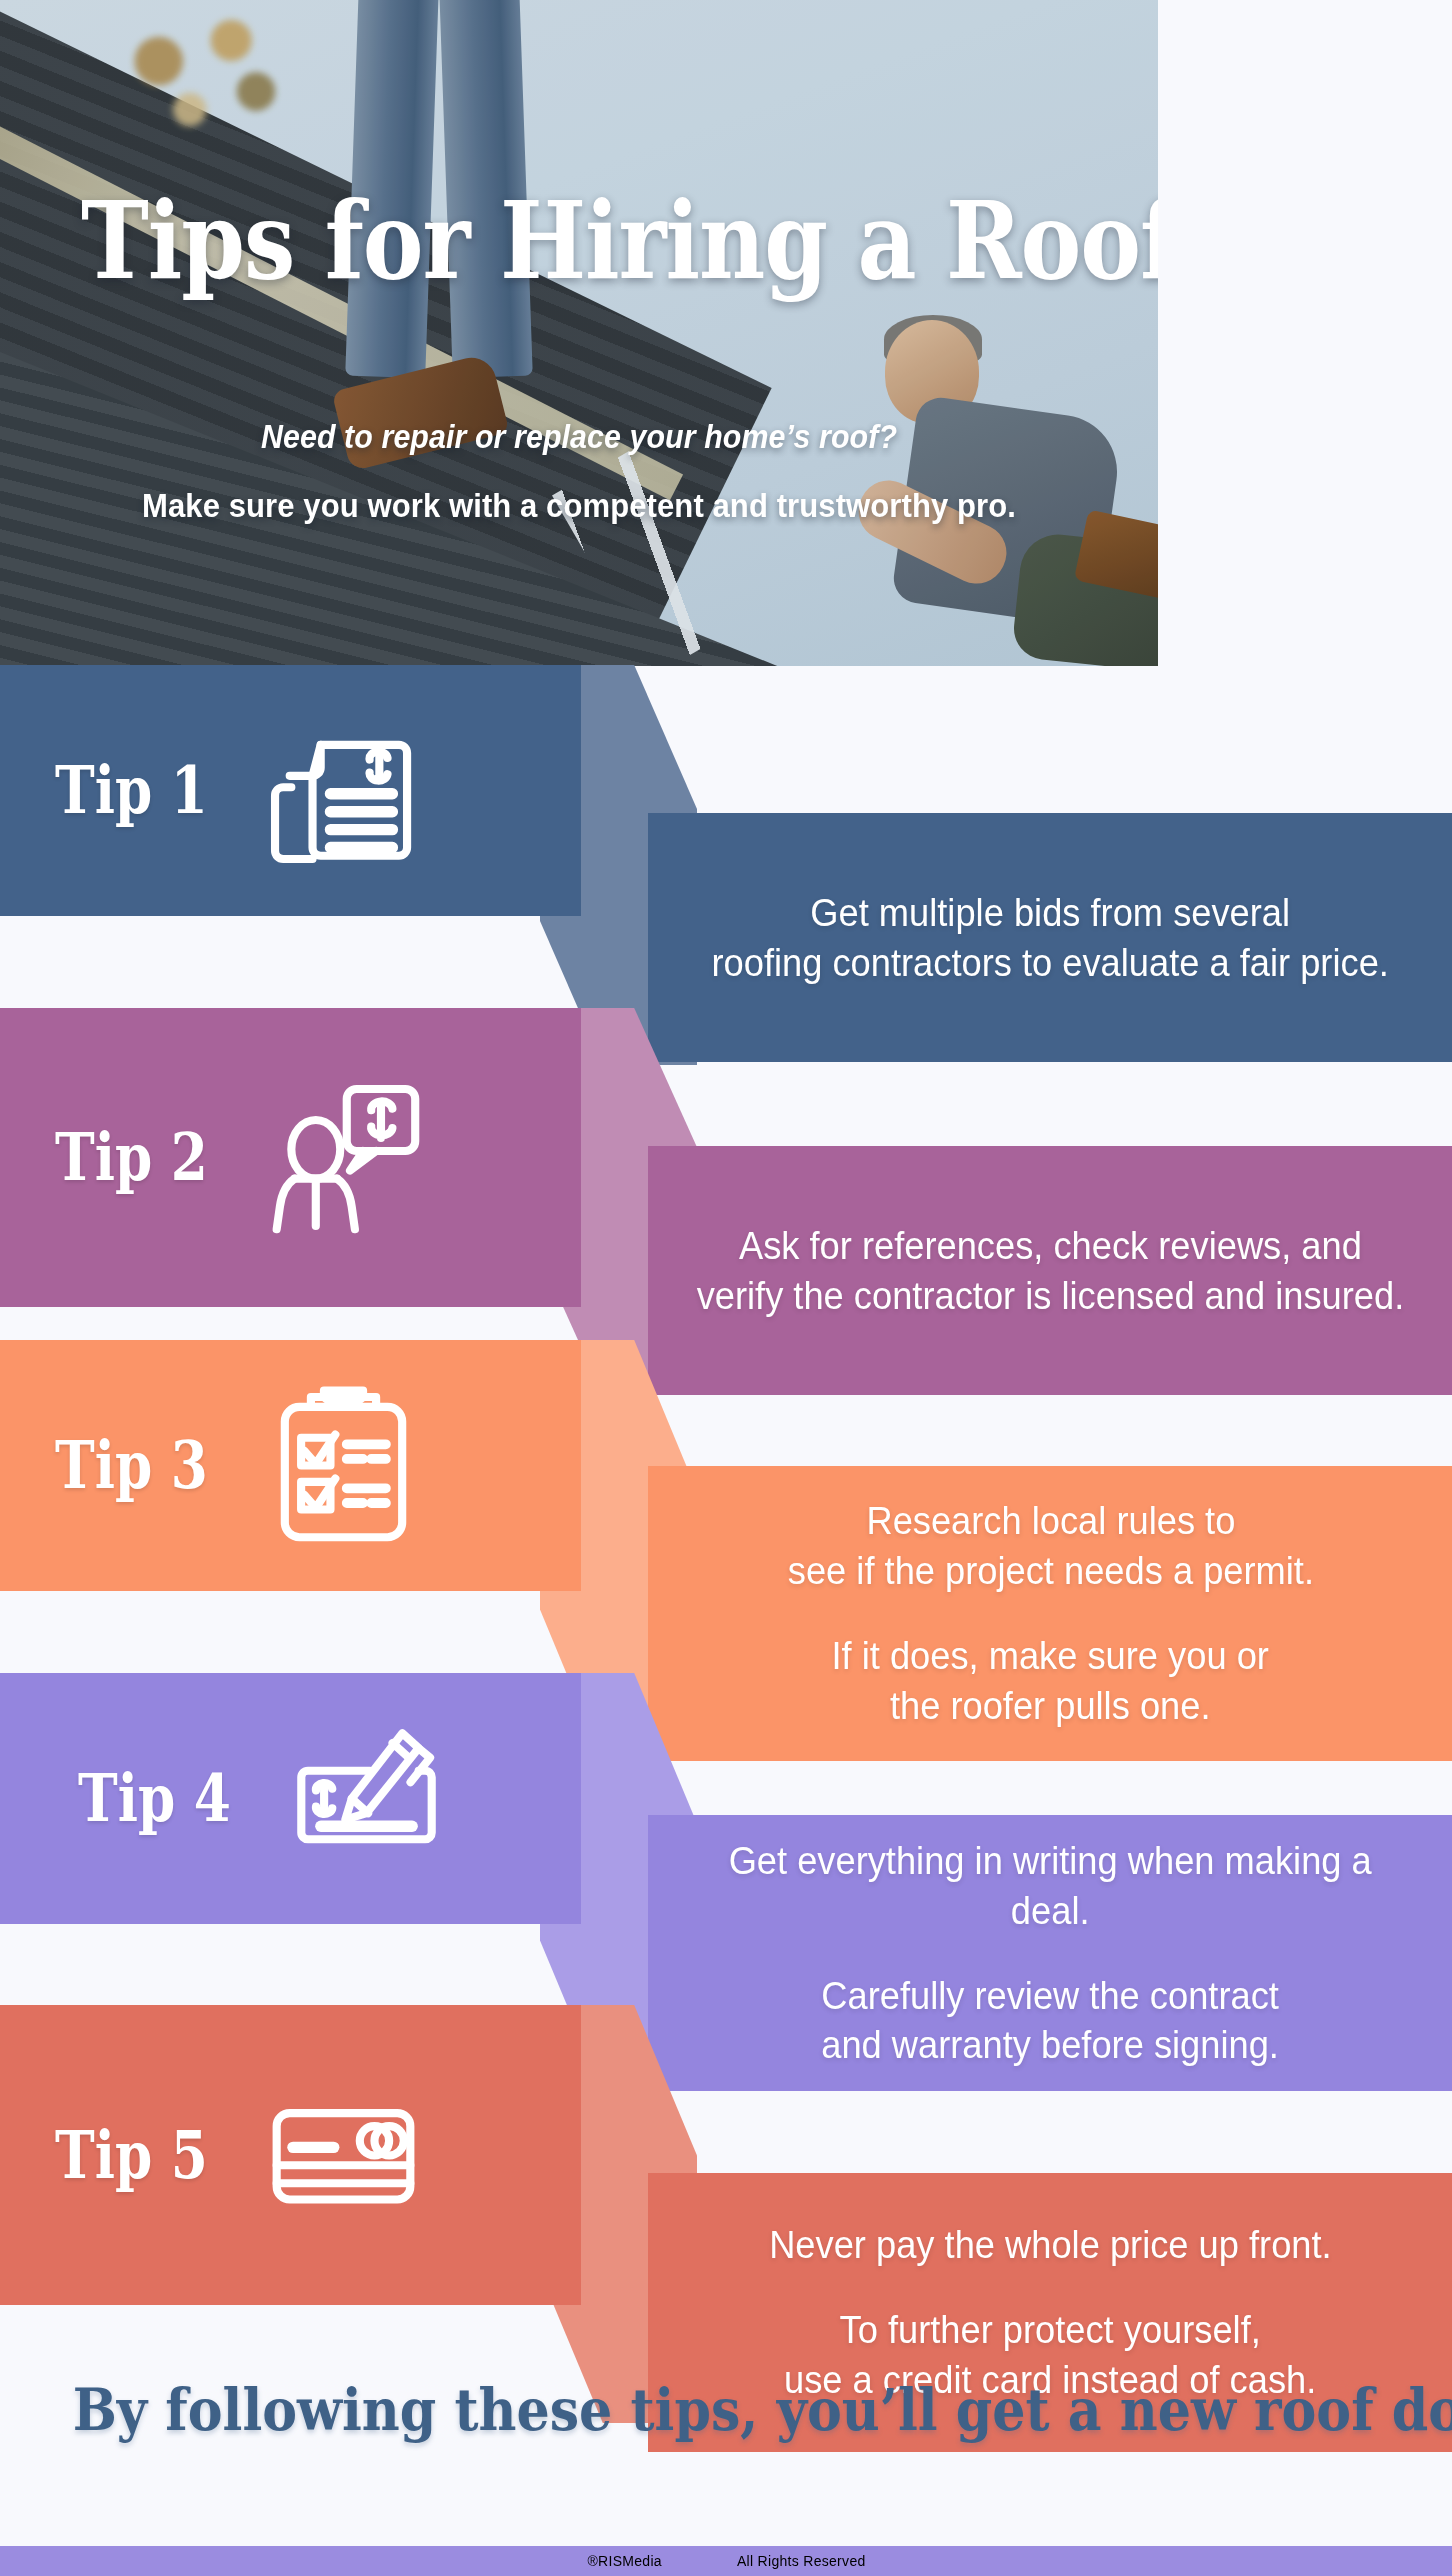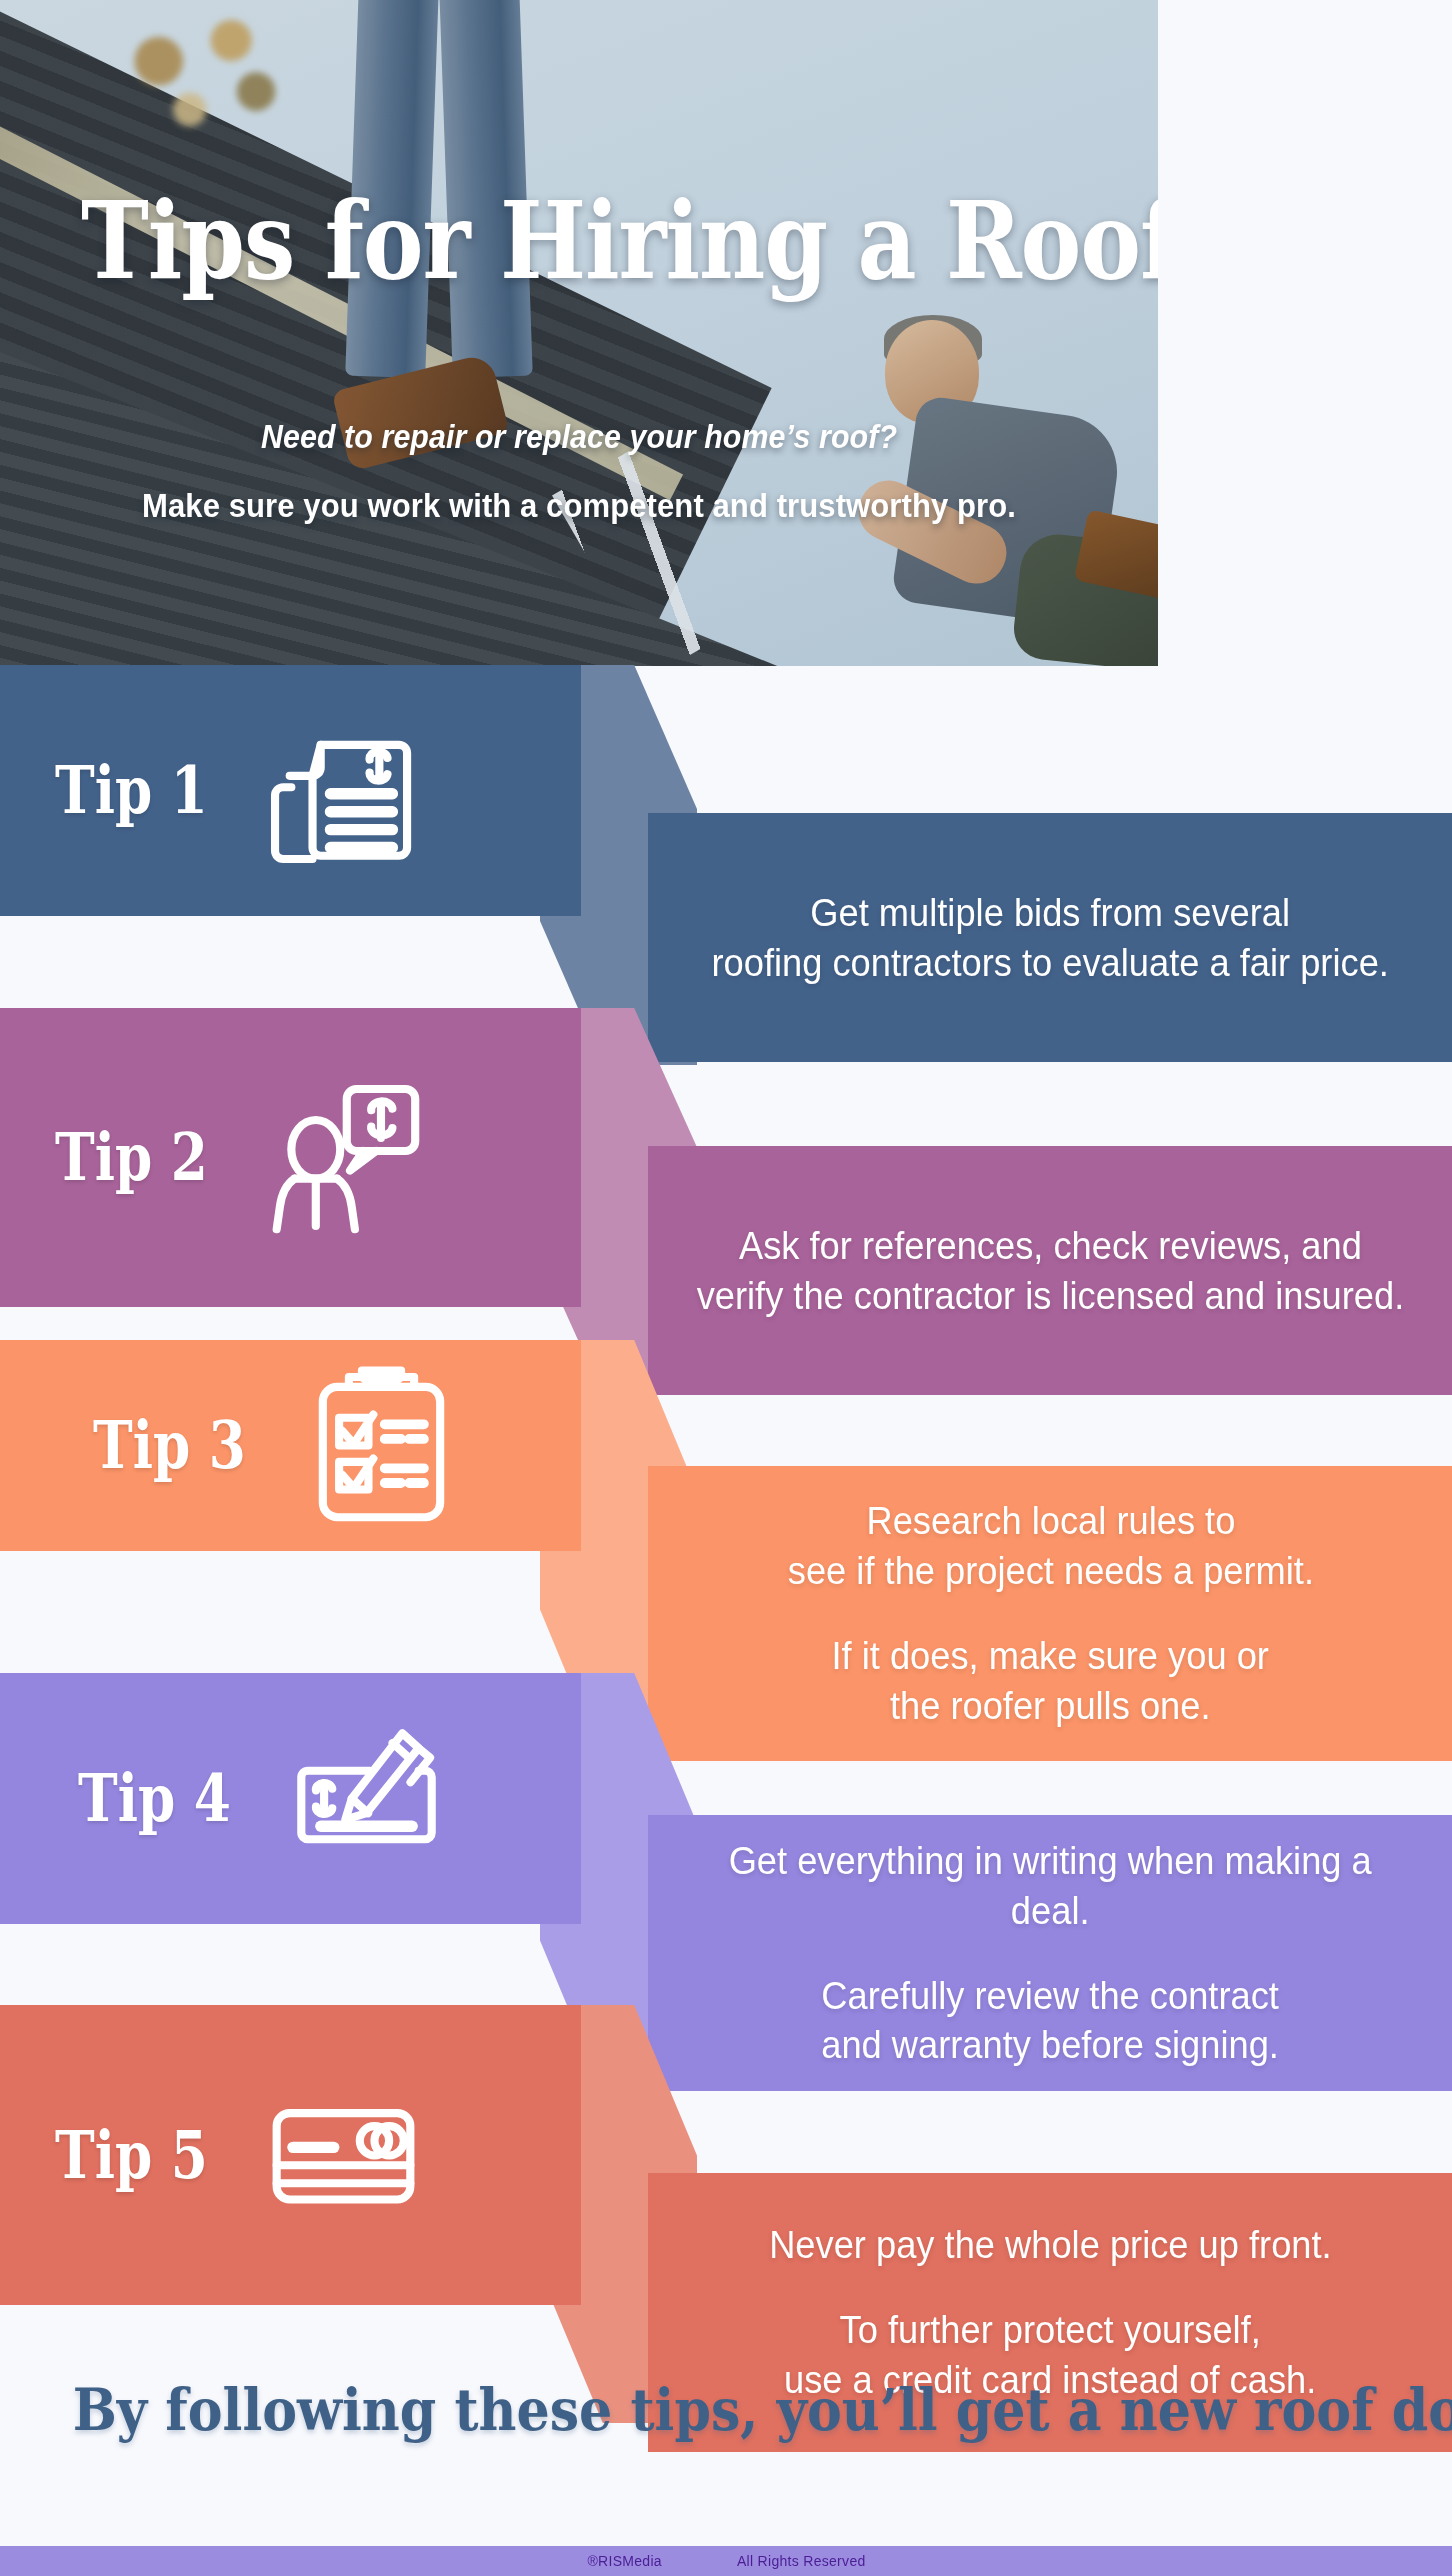--- a/index.html
+++ b/index.html
@@ -175,21 +175,21 @@
     text-shadow:0 2.5px 5.7px rgba(63,97,135,.28);
     white-space:nowrap;
   }
 
   
   .footer{
     position:absolute; left:0; bottom:0; width:1453px; height:30px;
     background:#9b8ce0; display:flex; align-items:center; justify-content:center;
     gap:75px;
   }
-  .footer span{ color:#4c1d95; font-size:14px; letter-spacing:0.3px; }
+  .footer span{ color:#000000; font-size:14px; letter-spacing:0.3px; }
 </style>
 </head>
 <body>
 
 <div class="hero">
   <div class="hero-photo">
     <div class="sky"></div>
     <div class="roof"></div>
     <div class="roof2"></div>
     <div class="roof-edge"></div>
@@ -246,21 +246,21 @@
       <path d="M46 63 c6 4 8 10 9 17 l2 14"></path>
       <path d="M20 63 h26"></path>
       <path d="M33 64 v28"></path>
     </svg>
       </div>
     </div>
     <div class="tip-right" style="top: 481px; height: 249px; background: rgb(168, 99, 154);">
       <div class="tip-text">Ask for references, check reviews, and<br>verify the contractor is licensed and insured.</div>
     </div>
     <div class="tip-flag" style="left: 540px; top: 675px; width: 157px; height: 421px; background: rgb(252, 174, 140); clip-path: polygon(0px 0px, 60% 0px, 100% 36%, 100% 100%, 40% 100%, 0px 64%);"></div>
-    <div class="tip-left" style="top: 675px; height: 211px; background: rgb(251, 148, 104); padding-left: 38px;">
+    <div class="tip-left" style="top: 675px; height: 251px; background: rgb(251, 148, 104);">
       <div class="tip-label">Tip 3</div>
       <div class="tip-icon">
     <svg viewBox="0 0 100 100" fill="none" stroke="#fff" stroke-width="5" stroke-linecap="round" stroke-linejoin="round">
       <rect x="14" y="14" width="72" height="80" rx="9"></rect>
       <path d="M30 14 v-6 h40 v6"></path>
       <path d="M38 8 v-4 h24 v4 l-6 5 h-12 z"></path>
       <rect x="24" y="33" width="18" height="17"></rect>
       <path d="M26 41 l7 8 l12 -18"></path>
       <rect x="24" y="60" width="18" height="17"></rect>
       <path d="M26 68 l7 8 l12 -18"></path>

